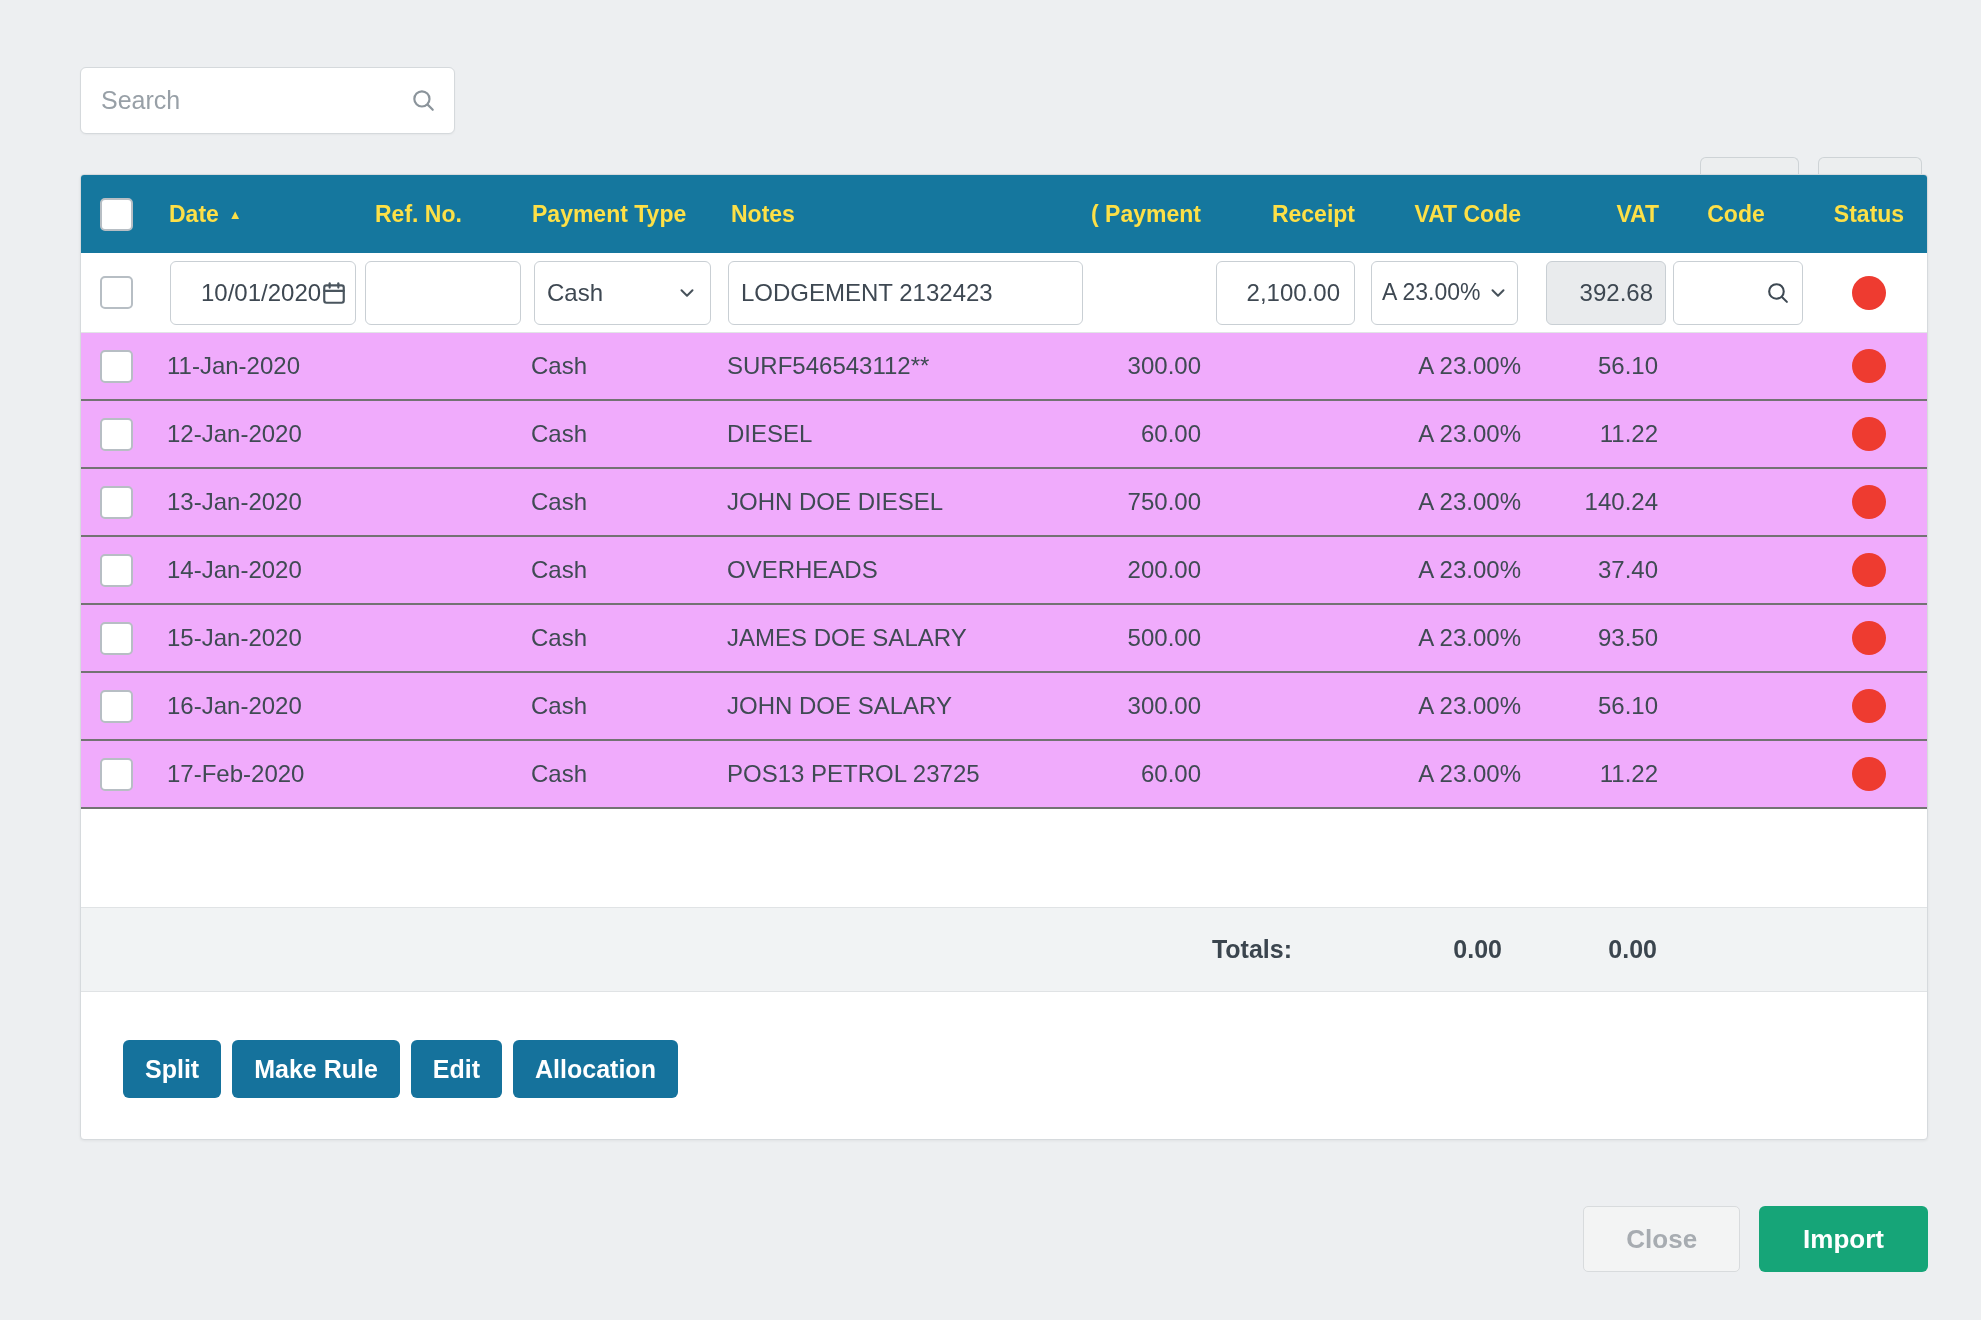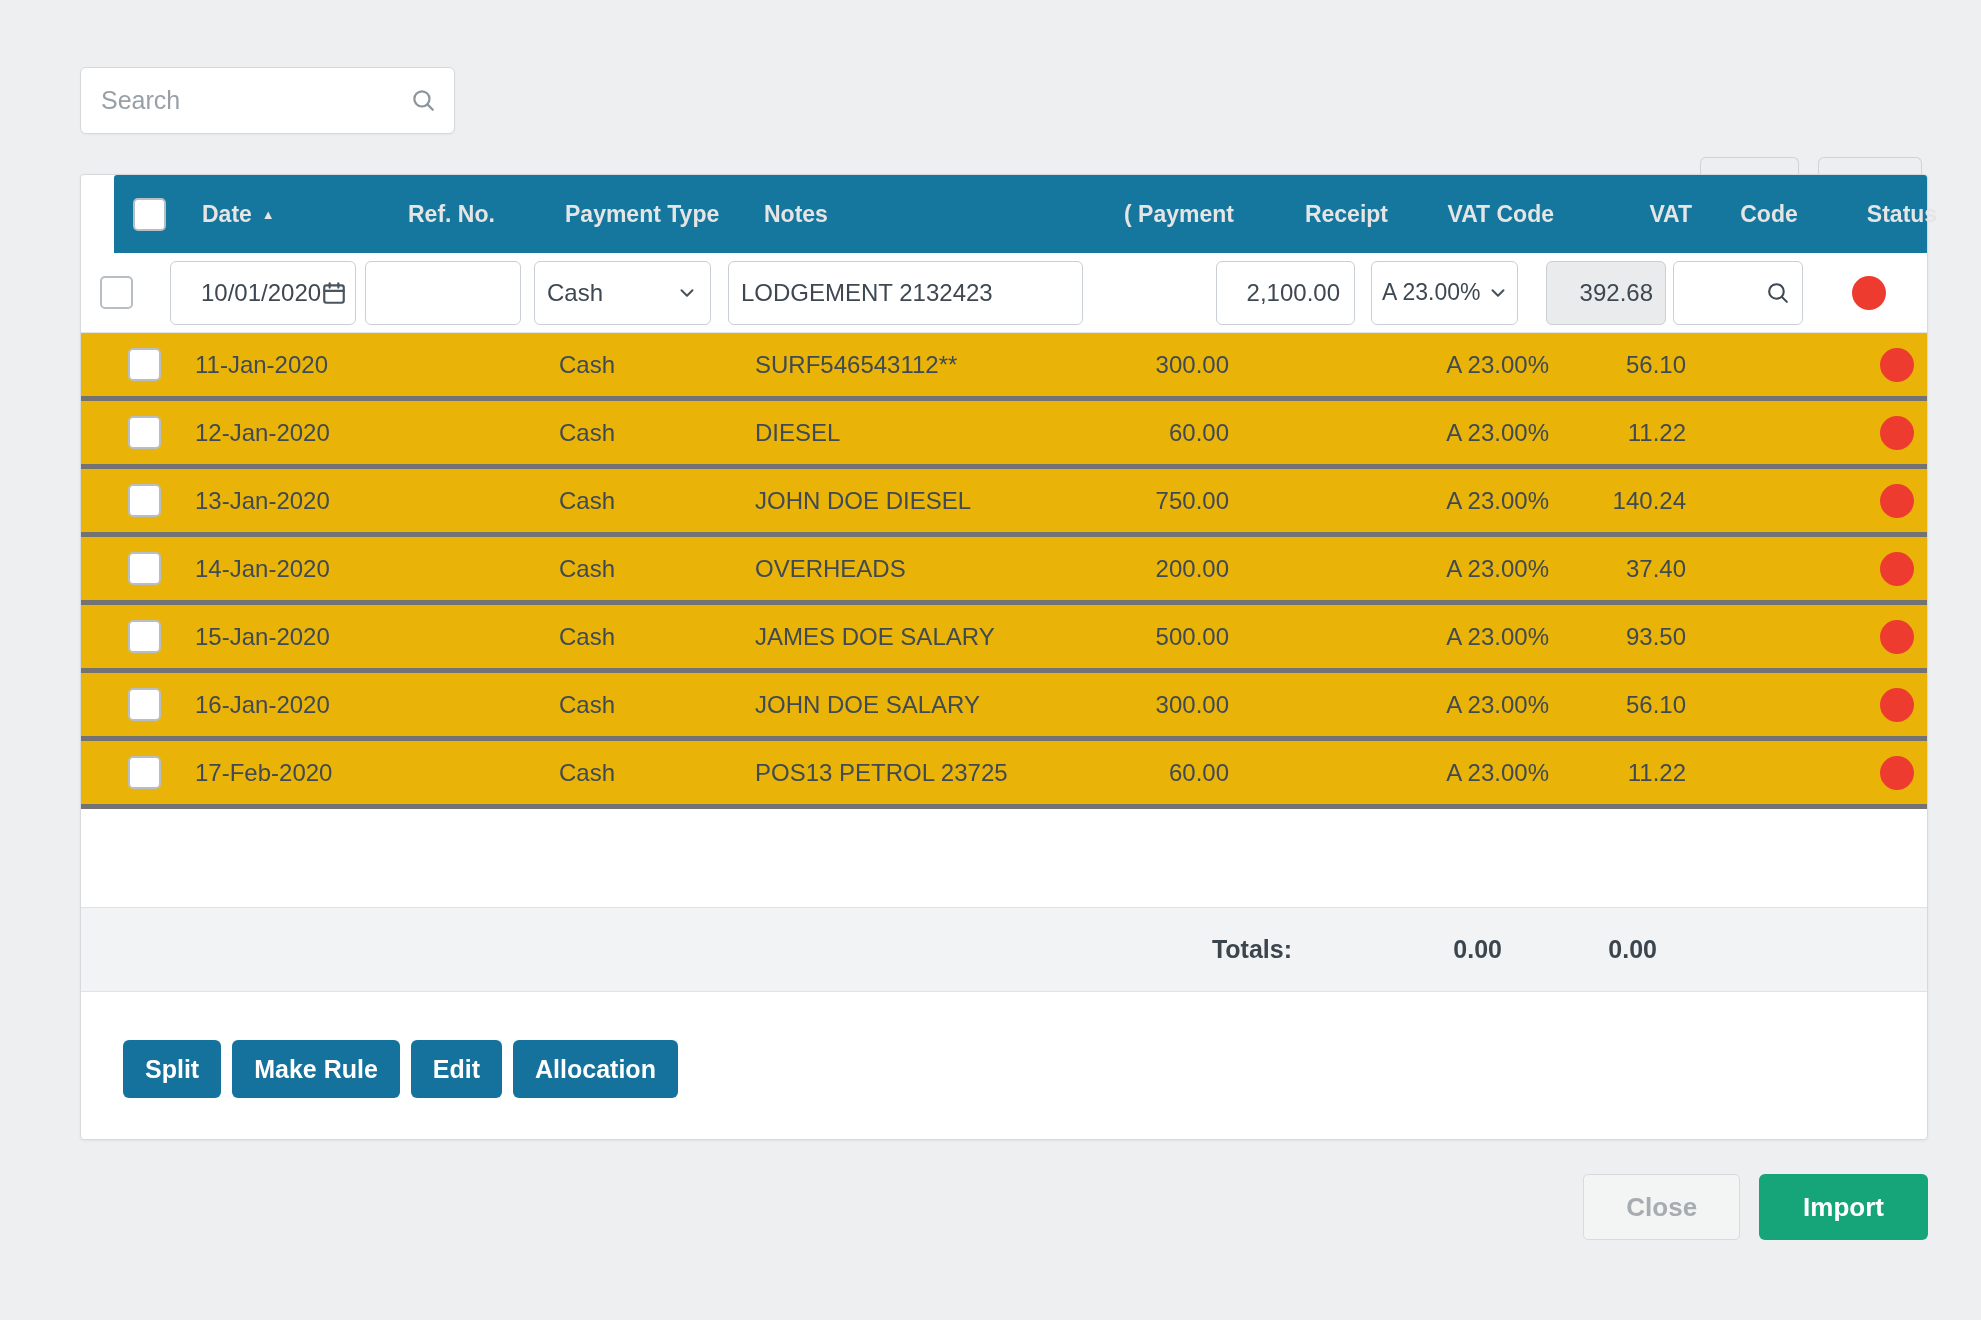--- a/index.html
+++ b/index.html
@@ -48,22 +48,22 @@
   }
 
   .grid-row {
     display: grid;
     grid-template-columns: 70px 205px 165px 190px 372px 118px 160px 160px 140px 150px 116px;
     align-items: center;
   }
 
   
   .thead {
-    height: 78px; background: var(--header, #15779e); color: #e5e5e5;
-    font-size: 23px; font-weight: 700; border-radius: 3px 3px 0 0; margin-left: 33px;
+    height: 78px; background: var(--header, #15779e); color: #fde047;
+    font-size: 23px; font-weight: 700; border-radius: 3px 3px 0 0;
   }
   .c-check { display: flex; justify-content: center; }
   .h-date { padding-left: 18px; display: flex; align-items: center; }
   .sort { font-size: 13px; margin-left: 10px; line-height: 1; }
   .h-ref { padding-left: 19px; }
   .h-ptype { padding-left: 11px; }
   .h-notes { padding-left: 20px; }
   .r { text-align: right; }
   .h-rcpt { padding-right: 6px; }
   .h-vat { padding-right: 2px; }
@@ -86,21 +86,21 @@
   .date-field   { margin-left: 19px; width: 186px; justify-content: space-between; padding: 0 12px 0 30px; }
   .ref-input    { margin-left: 9px;  width: 156px; }
   .ptype-select { margin-left: 13px; width: 177px; justify-content: space-between; }
   .notes-input  { margin-left: 17px; width: 355px; }
   .receipt-input{ margin-left: 15px; width: 139px; text-align: right; padding-right: 14px; }
   .vat-select   { margin-left: 10px; width: 147px; justify-content: space-between; padding: 0 8px 0 10px; font-size: 23px; }
   .vat-field    { margin-left: 25px; width: 120px; justify-content: flex-end; background: #e9ebed; padding-right: 12px; }
   .code-field   { margin-left: 12px; width: 130px; justify-content: flex-end; }
 
   
-  .data-row { height: 68px; font-size: 24px; color: #3f4a53; border-bottom: 5px solid #737373; background: #eab308; padding-left: 28px; }
+  .data-row { height: 68px; font-size: 24px; color: #3f4a53; border-bottom: 2px solid #737373; background: #f0abfc; }
   .c-date  { padding-left: 16px; }
   .c-ptype { padding-left: 10px; }
   .c-notes { padding-left: 16px; }
   .c-rcpt  { padding-right: 6px; }
   .c-vat   { padding-right: 3px; }
   .c-status { display: flex; justify-content: center; }
 
   .spacer { height: 98px; background: #fff; }
 
   
@@ -113,21 +113,21 @@
   .totals .t { text-align: right; }
 
   
   .actions { padding: 48px 0 0 42px; display: flex; gap: 11px; }
   .action-btn {
     height: 58px; padding: 0 22px; background: var(--accent-button, #15729c); color: #fff;
     font-weight: 700; font-size: 25px; border: none; border-radius: 6px; font-family: inherit; cursor: pointer;
   }
 
   
-  .footer { position: absolute; left: 80px; top: 1174px; width: 1848px; display: flex; justify-content: flex-end; gap: 19px; }
+  .footer { position: absolute; left: 80px; top: 1206px; width: 1848px; display: flex; justify-content: flex-end; gap: 19px; }
   .close-btn {
     height: 66px; padding: 0 42px; background: #f3f4f4; border: 1px solid #d8dbdd; border-radius: 5px;
     color: #a7acb1; font-weight: 700; font-size: 26px; font-family: inherit; cursor: pointer;
   }
   .import-btn {
     height: 66px; padding: 0 44px; background: var(--import-button, #16a578); border: none; border-radius: 6px;
     color: #fff; font-weight: 700; font-size: 26px; font-family: inherit; cursor: pointer;
   }
 </style>
 </head>

